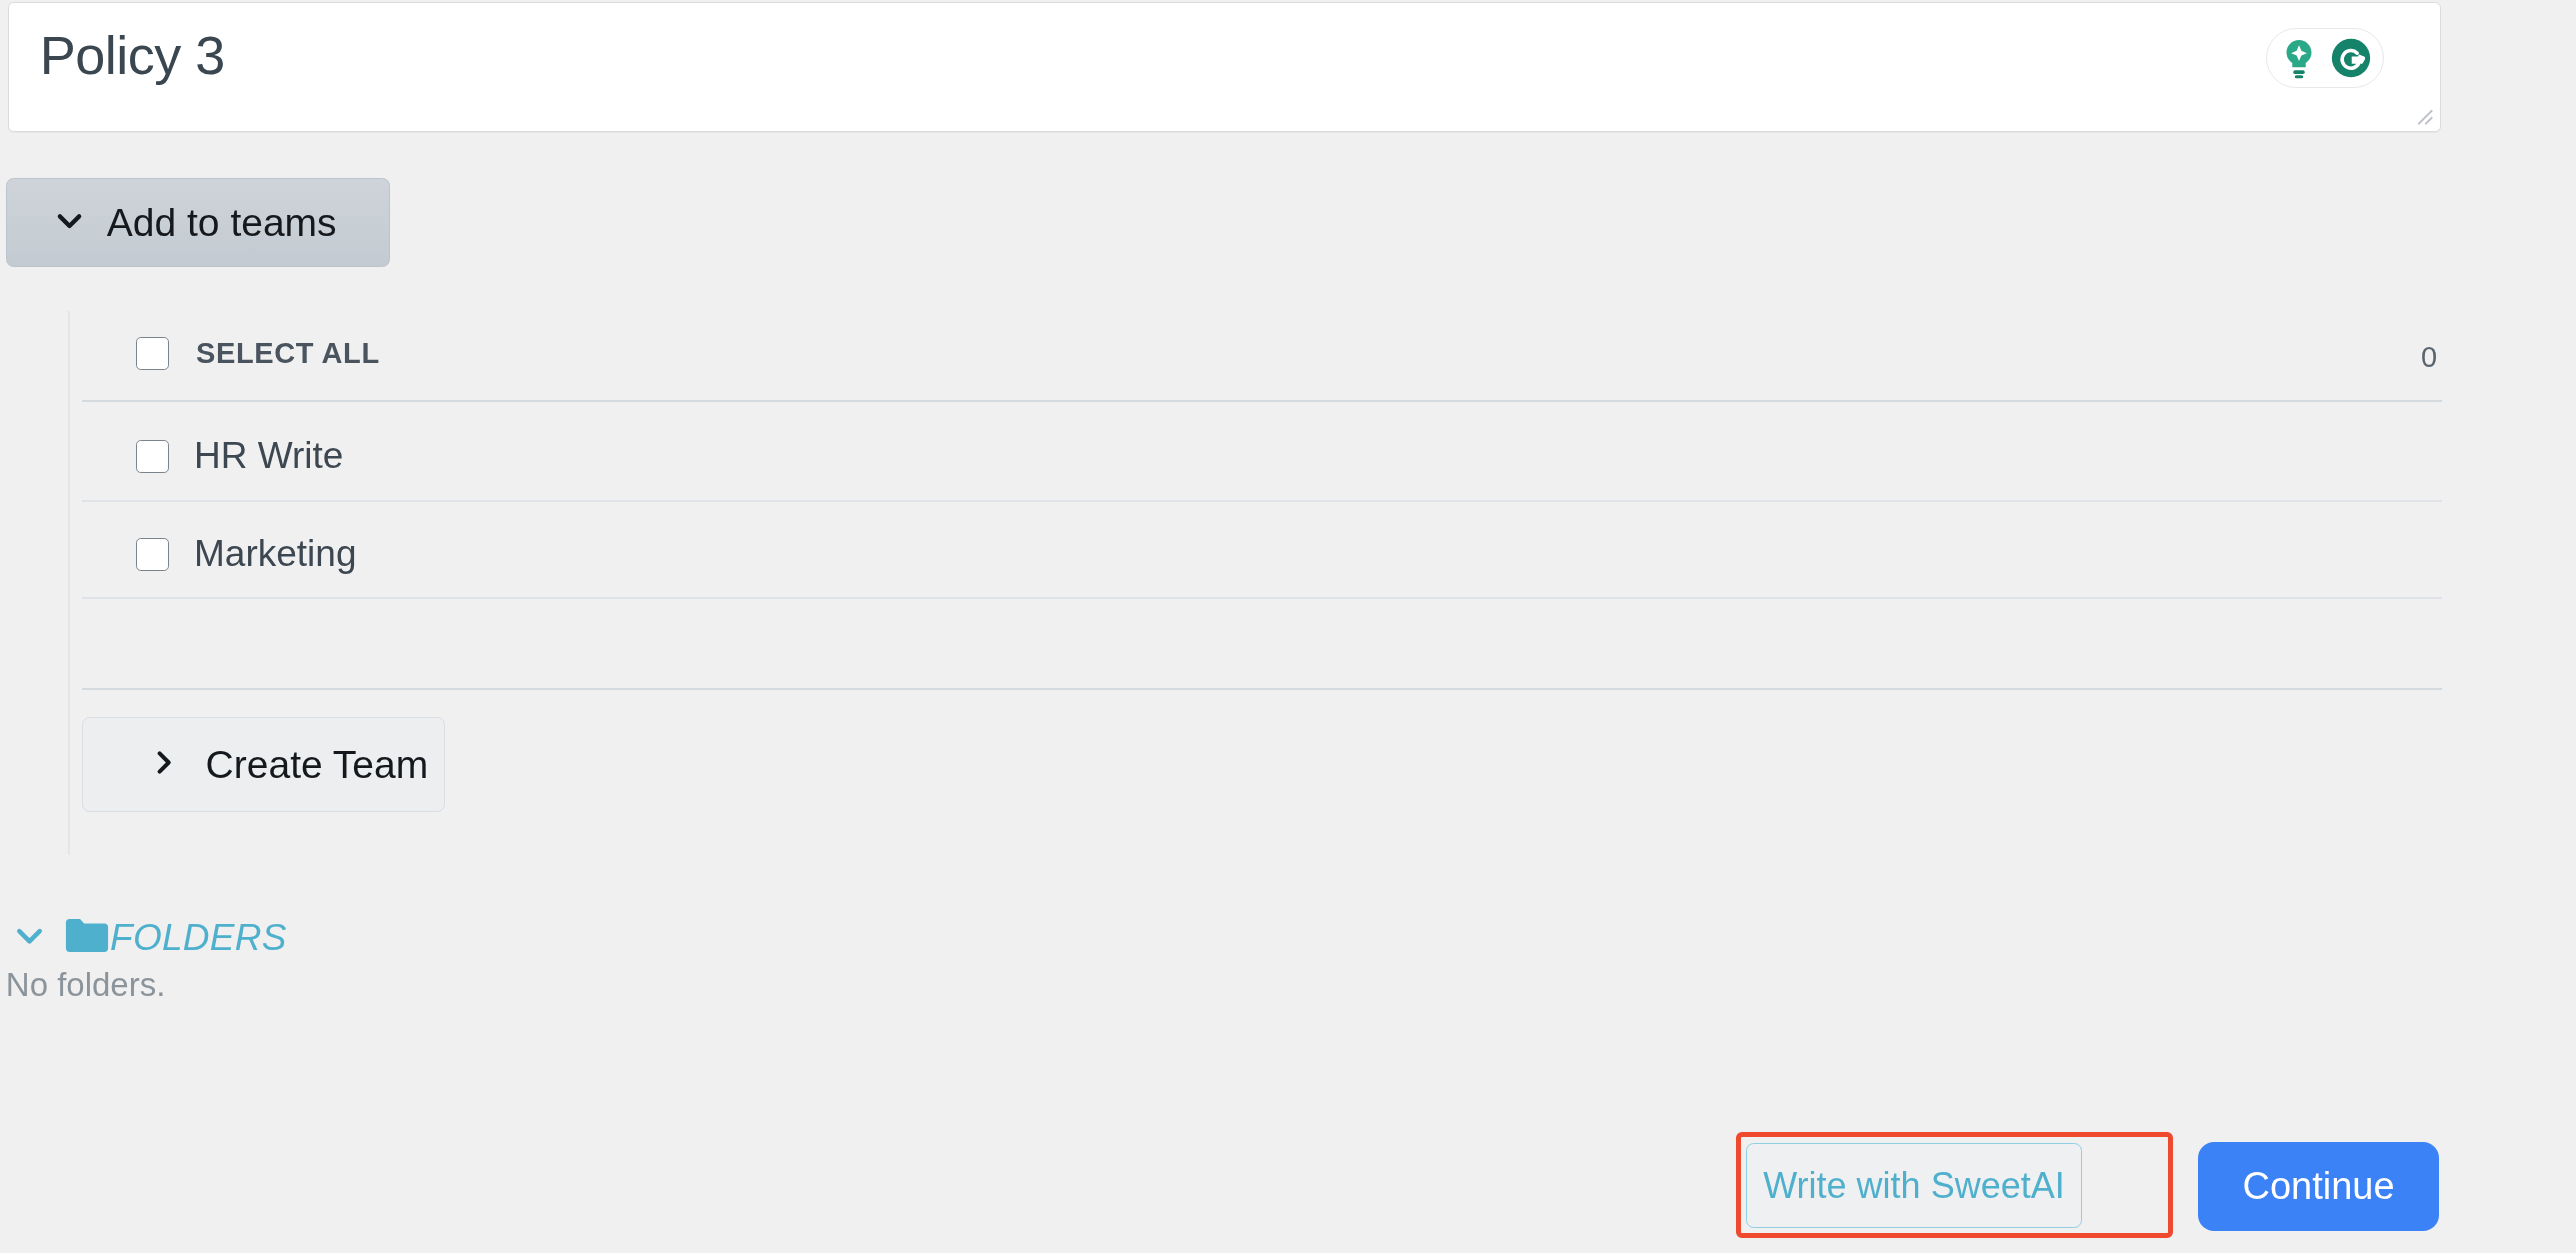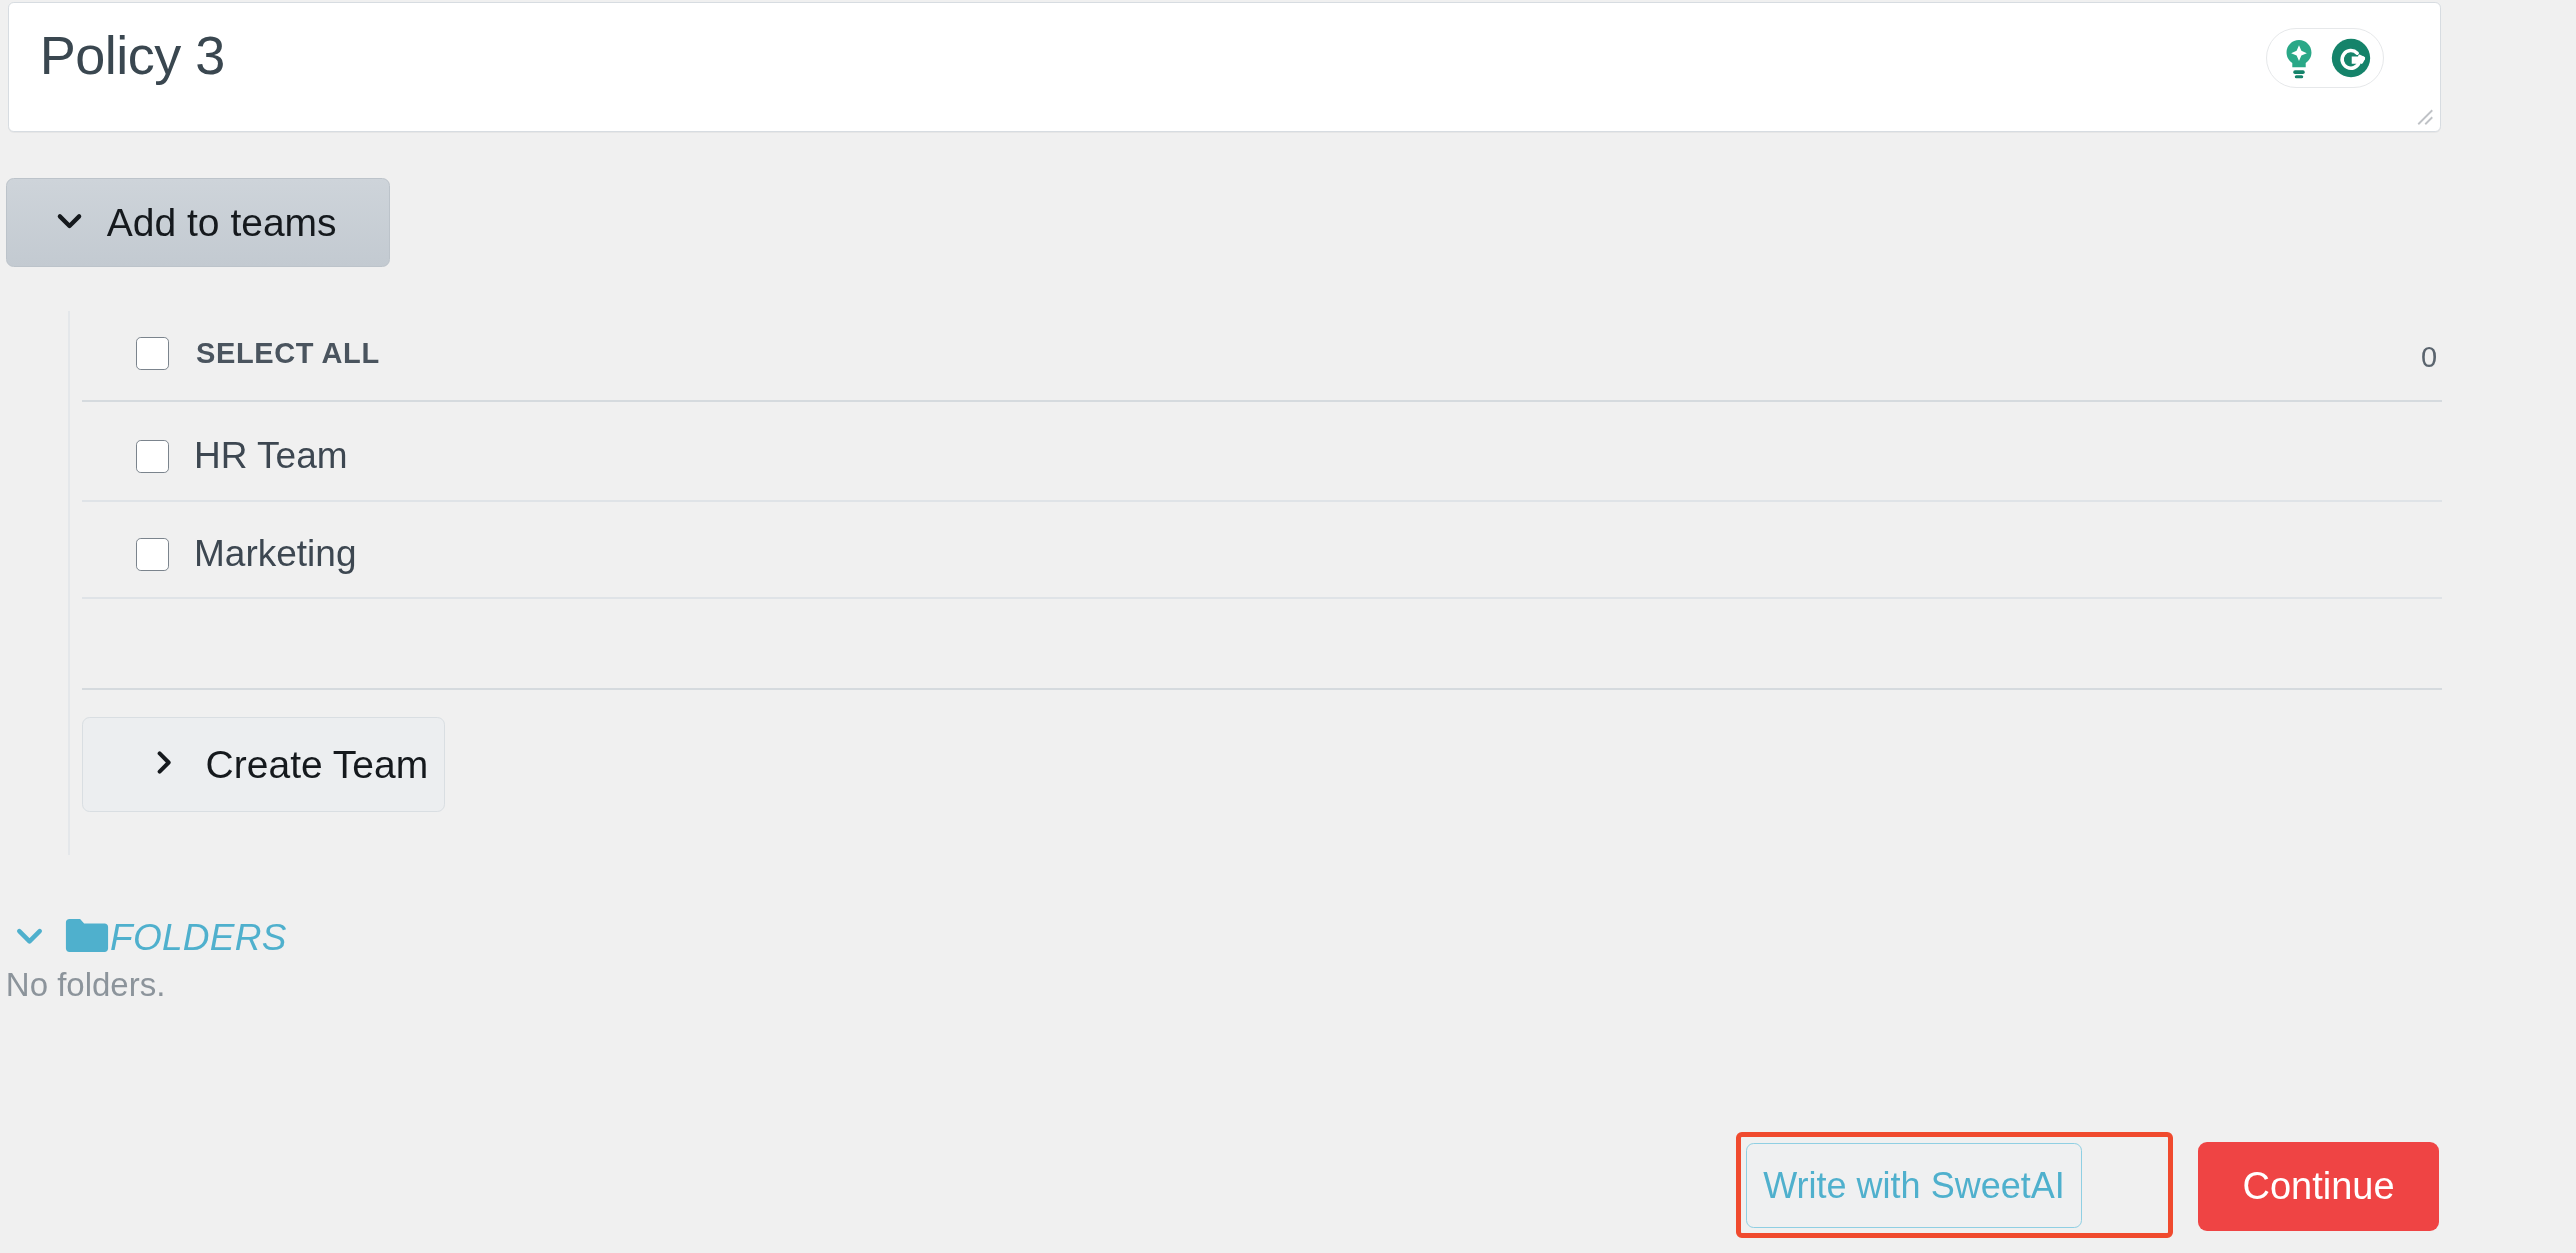--- a/index.html
+++ b/index.html
@@ -244,23 +244,23 @@
     font-size: 36px;
     color: #4fb0cd;
     white-space: pre;
   }
   .continue-btn {
     position: absolute;
     left: 2198px;
     top: 1142px;
     width: 241px;
     height: 89px;
-    background: #ef4444;
+    background: #3b82f6;
     border: none;
-    border-radius: 9px;
+    border-radius: 16px;
     box-sizing: border-box;
     display: flex;
     align-items: center;
     justify-content: center;
     cursor: pointer;
   }
   .continue-label {
     font-size: 38px;
     color: #ffffff;
     white-space: pre;
@@ -311,21 +311,21 @@
   <div class="row row-select-all">
     <span class="cb"></span>
     <span class="lbl">SELECT ALL</span>
   </div>
   <div class="count-val">0</div>
 
   <div class="divider strong d1"></div>
 
   <div class="row row-team team-0">
     <span class="cb"></span>
-    <span class="lbl">HR Team</span>
+    <span class="lbl">HR Write</span>
   </div>
 
   <div class="divider d2"></div>
 
   <div class="row row-team team-1">
     <span class="cb"></span>
     <span class="lbl">Marketing</span>
   </div>
 
   <div class="divider d3"></div>

